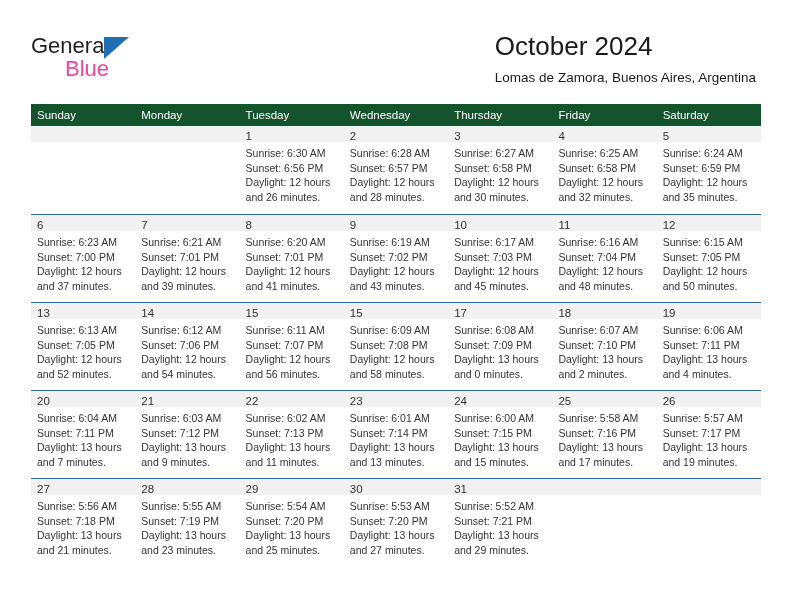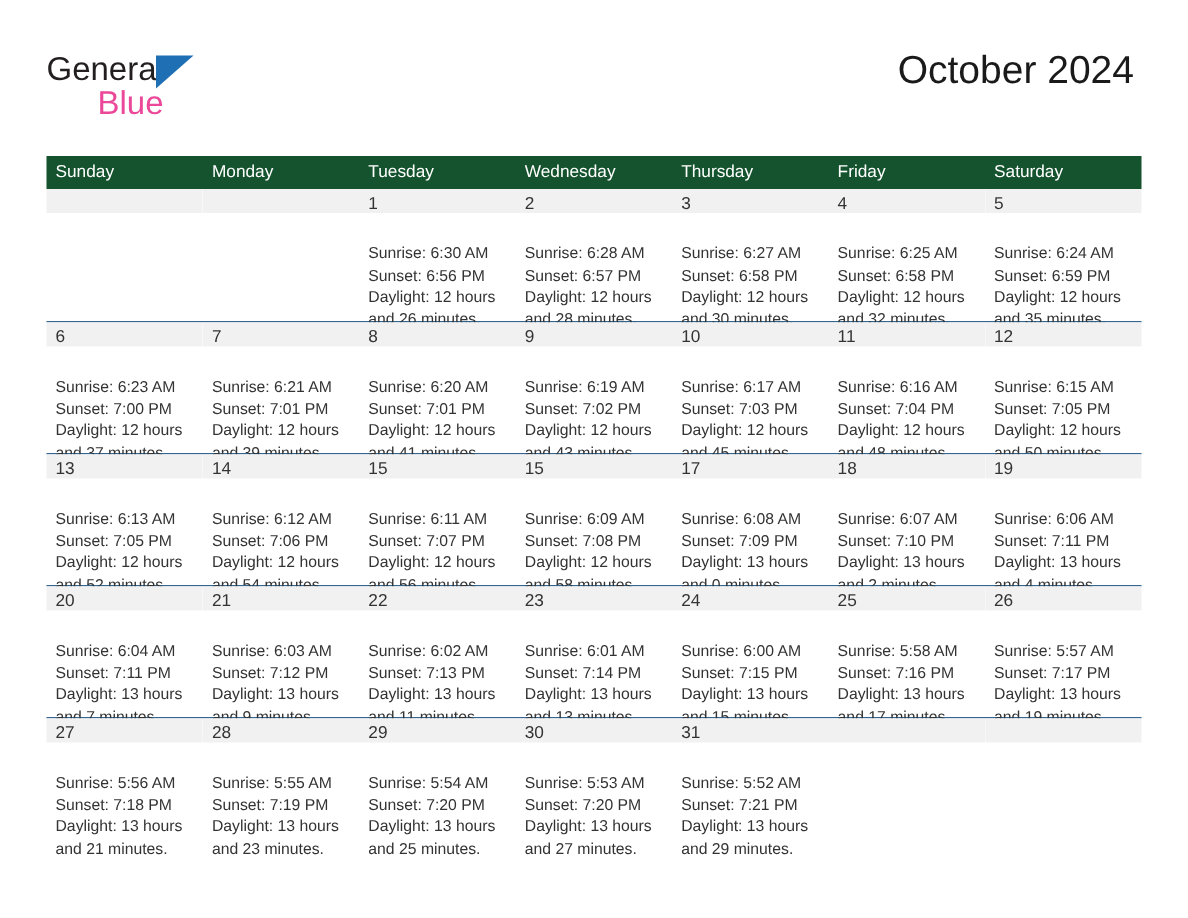--- a/index.html
+++ b/index.html
@@ -127,21 +127,21 @@
   }
   .day-num {
     font-size: 11.5px;
     line-height: 16px;
     color: #333333;
   }
   .day.empty .day-num-band {
     background: #f1f1f1;
   }
   .day-info {
-    padding: 20px 6px 0 6px;
+    padding: 4px 6px 0 6px;
     box-sizing: border-box;
   }
   .info-line {
     font-size: 10.5px;
     line-height: 14.6px;
     color: #333333;
     white-space: nowrap;
   }
 </style>
 </head>
@@ -152,20 +152,21 @@
   <div class="header">
 
     <div class="brand">
       <span class="brand-general">General</span>
       <span class="brand-triangle"></span>
       <span class="brand-blue">Blue</span>
     </div>
 
     <div class="title-block">
       <div class="cal-title">October 2024</div>
+      <div class="cal-subtitle">Lomas de Zamora, Buenos Aires, Argentina</div>
     </div>
 
   </div>
 
   <div class="calendar">
     <div class="weekdays" id="weekday-row">
         <div class="weekday">Sunday</div>
         <div class="weekday">Monday</div>
         <div class="weekday">Tuesday</div>
         <div class="weekday">Wednesday</div>

